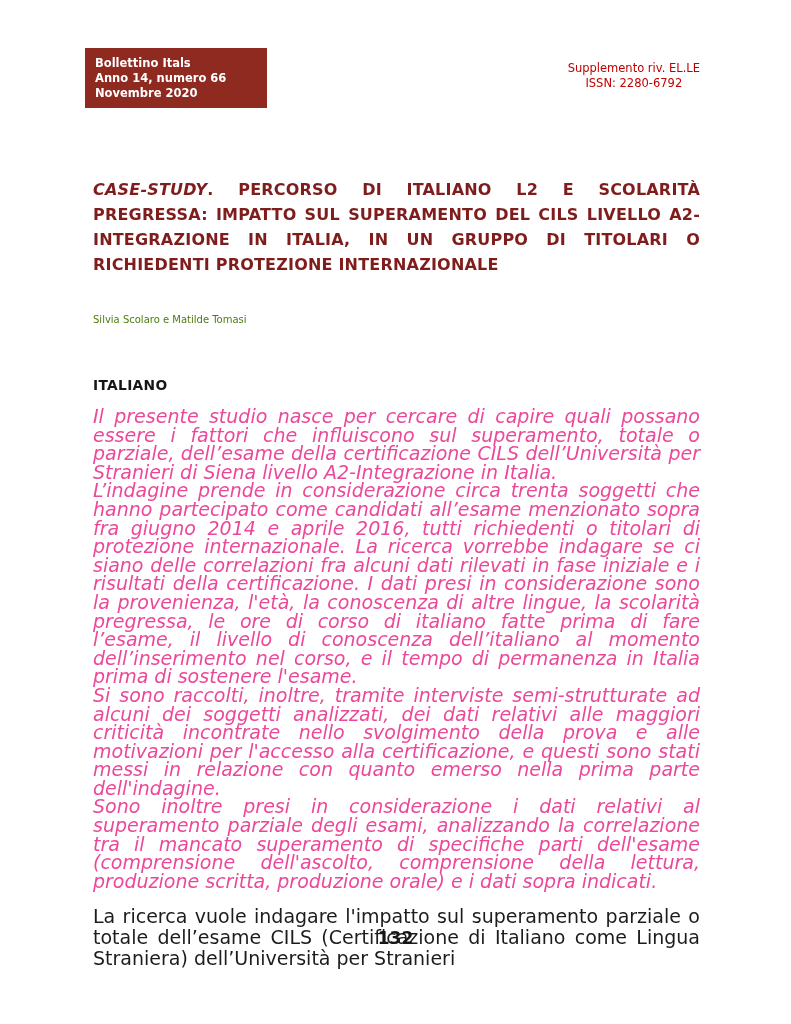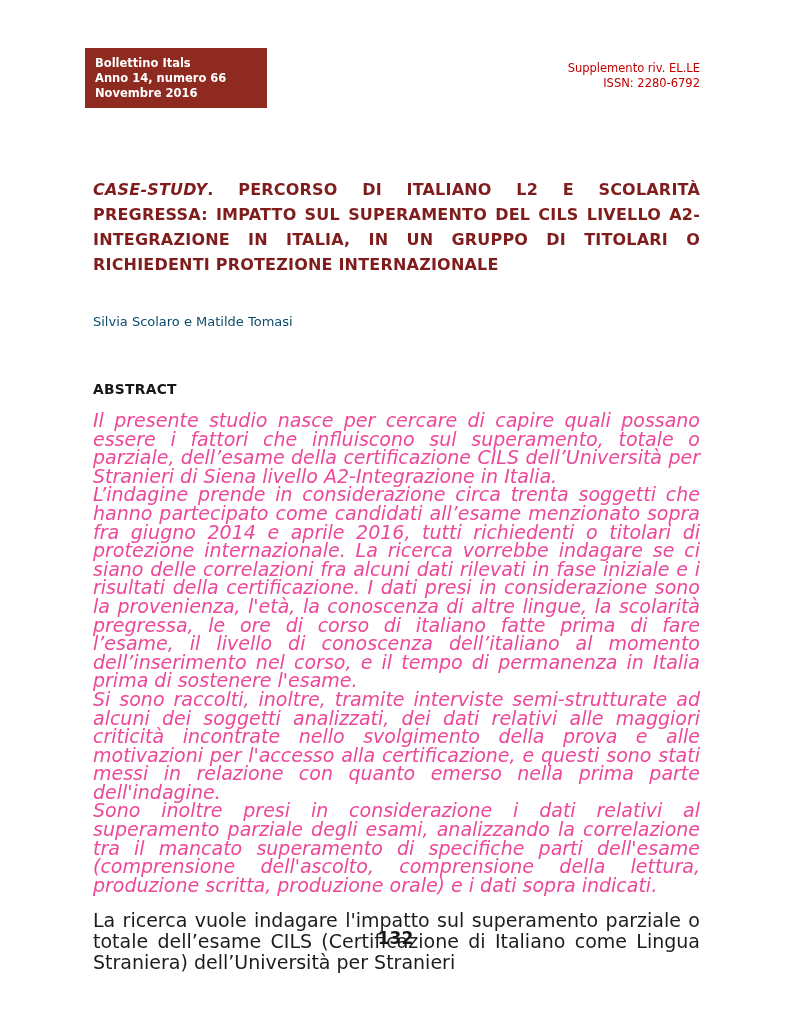--- a/index.html
+++ b/index.html
@@ -30,21 +30,21 @@
     background: var(--maroon, #8e2a20);
     color: #ffffff;
     font-weight: bold;
     font-size: 11.5px;
     line-height: 15px;
     padding: 8px 10px 7px 10px;
     width: 182px;
     margin-left: -8px;
   }
   .supplement {
-    text-align: right;
+    text-align: center;
     color: var(--red, #c00000);
     font-size: 11.5px;
     line-height: 15px;
     padding-top: 13px;
   }
   
   .title {
     margin-top: 69px;
     font-size: 16px;
     line-height: 25px;
@@ -52,22 +52,22 @@
     text-align: justify;
     text-transform: none;
     letter-spacing: 0.2px;
     color: #7f1d1d;
   }
   .title em { font-style: italic; }
   .title span { font-style: normal; }
   
   .authors {
     margin-top: 37px;
-    font-size: 13px;
-    color: #0c4a6e;
+    font-size: 10px;
+    color: #4d7c0f;
   }
   
   .abstract-heading {
     margin-top: 52px;
     font-size: 13.8px;
     font-weight: bold;
     letter-spacing: 0.3px;
     color: #161616;
   }
   .abstract {
@@ -109,33 +109,33 @@
 </head>
 <body>
 
 <div class="page">
   <div class="content">
 
     <header class="header">
       <div class="journal-box">
         <div>Bollettino Itals</div>
         <div>Anno 14, numero 66</div>
-        <div>Novembre 2016</div>
+        <div>Novembre 2020</div>
       </div>
       <div class="supplement">
         <div>Supplemento riv. EL.LE</div>
         <div>ISSN: 2280-6792</div>
       </div>
     </header>
 
     <h1 class="title"><em>CASE-STUDY</em><span>. PERCORSO DI ITALIANO L2 E SCOLARITÀ PREGRESSA: IMPATTO SUL SUPERAMENTO DEL CILS LIVELLO A2-INTEGRAZIONE IN ITALIA, IN UN GRUPPO DI TITOLARI O RICHIEDENTI PROTEZIONE INTERNAZIONALE</span></h1>
 
     <p class="authors">Silvia Scolaro e Matilde Tomasi</p>
 
-    <h2 class="abstract-heading">ABSTRACT</h2>
+    <h2 class="abstract-heading">ITALIANO</h2>
 
     <div class="abstract">
       <p>Il presente studio nasce per cercare di capire quali possano essere i fattori che influiscono sul superamento, totale o parziale, dell’esame della certificazione CILS dell’Università per Stranieri di Siena livello A2-Integrazione in Italia.</p>
       <p>L’indagine prende in considerazione circa trenta soggetti che hanno partecipato come candidati all’esame menzionato sopra fra giugno 2014 e aprile 2016, tutti richiedenti o titolari di protezione internazionale. La ricerca vorrebbe indagare se ci siano delle correlazioni fra alcuni dati rilevati in fase iniziale e i risultati della certificazione. I dati presi in considerazione sono la provenienza, l'età, la conoscenza di altre lingue, la scolarità pregressa, le ore di corso di italiano fatte prima di fare l’esame, il livello di conoscenza dell’italiano al momento dell’inserimento nel corso, e il tempo di permanenza in Italia prima di sostenere l'esame.</p>
       <p>Si sono raccolti, inoltre, tramite interviste semi-strutturate ad alcuni dei soggetti analizzati, dei dati relativi alle maggiori criticità incontrate nello svolgimento della prova e alle motivazioni per l'accesso alla certificazione, e questi sono stati messi in relazione con quanto emerso nella prima parte dell'indagine.</p>
       <p>Sono inoltre presi in considerazione i dati relativi al superamento parziale degli esami, analizzando la correlazione tra il mancato superamento di specifiche parti dell'esame (comprensione dell'ascolto, comprensione della lettura, produzione scritta, produzione orale) e i dati sopra indicati.</p>
     </div>
 
 
     <p class="body-text">La ricerca vuole indagare l'impatto sul superamento parziale o totale dell’esame CILS (Certificazione di Italiano come Lingua Straniera) dell’Università per Stranieri</p>

